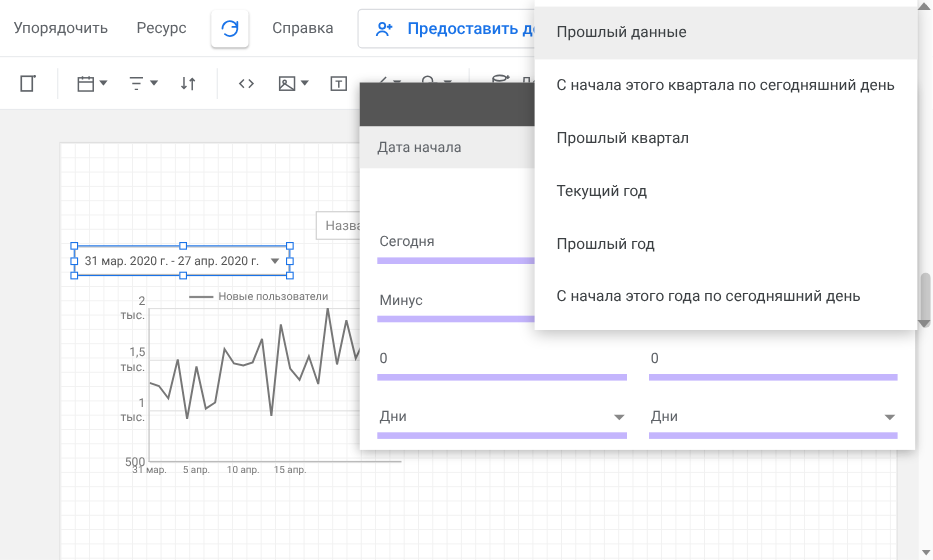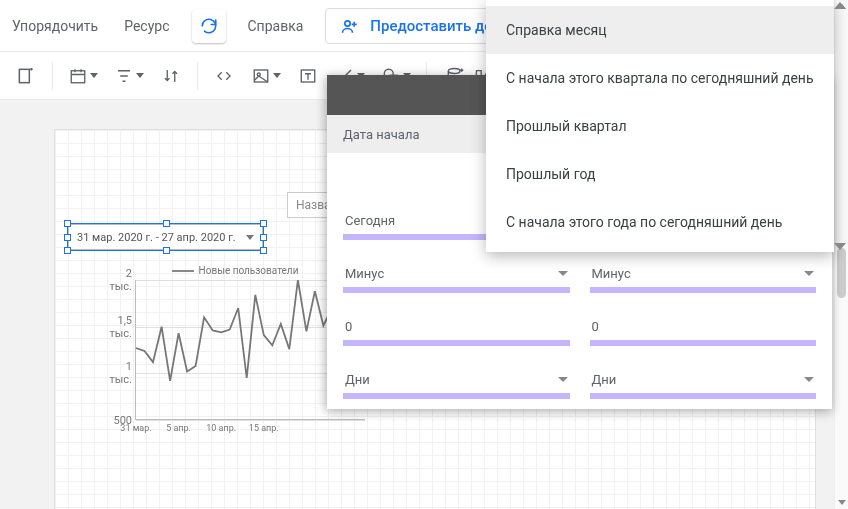--- a/index.html
+++ b/index.html
@@ -449,23 +449,24 @@
         <span>Дни</span>
           <span class="tri2"></span>
       </div>
     </div>
   </div>
 </div>
 
 <div class="dropdown" id="dropdown">
   <div class="scroll-ind"></div>
   <div class="scroll-ind bot"></div>
-<div class="opt hover">Справка месяц</div>
+<div class="opt hover">Прошлый данные</div>
     <div class="opt">С начала этого квартала по сегодняшний день</div>
     <div class="opt">Прошлый квартал</div>
+    <div class="opt">Текущий год</div>
     <div class="opt">Прошлый год</div>
     <div class="opt">С начала этого года по сегодняшний день</div>
   </div>
 
 <div class="thin-scroll">
   <div class="arr up"></div>
   <div class="thumb"></div>
   <div class="arr dn"></div>
 </div>
 

